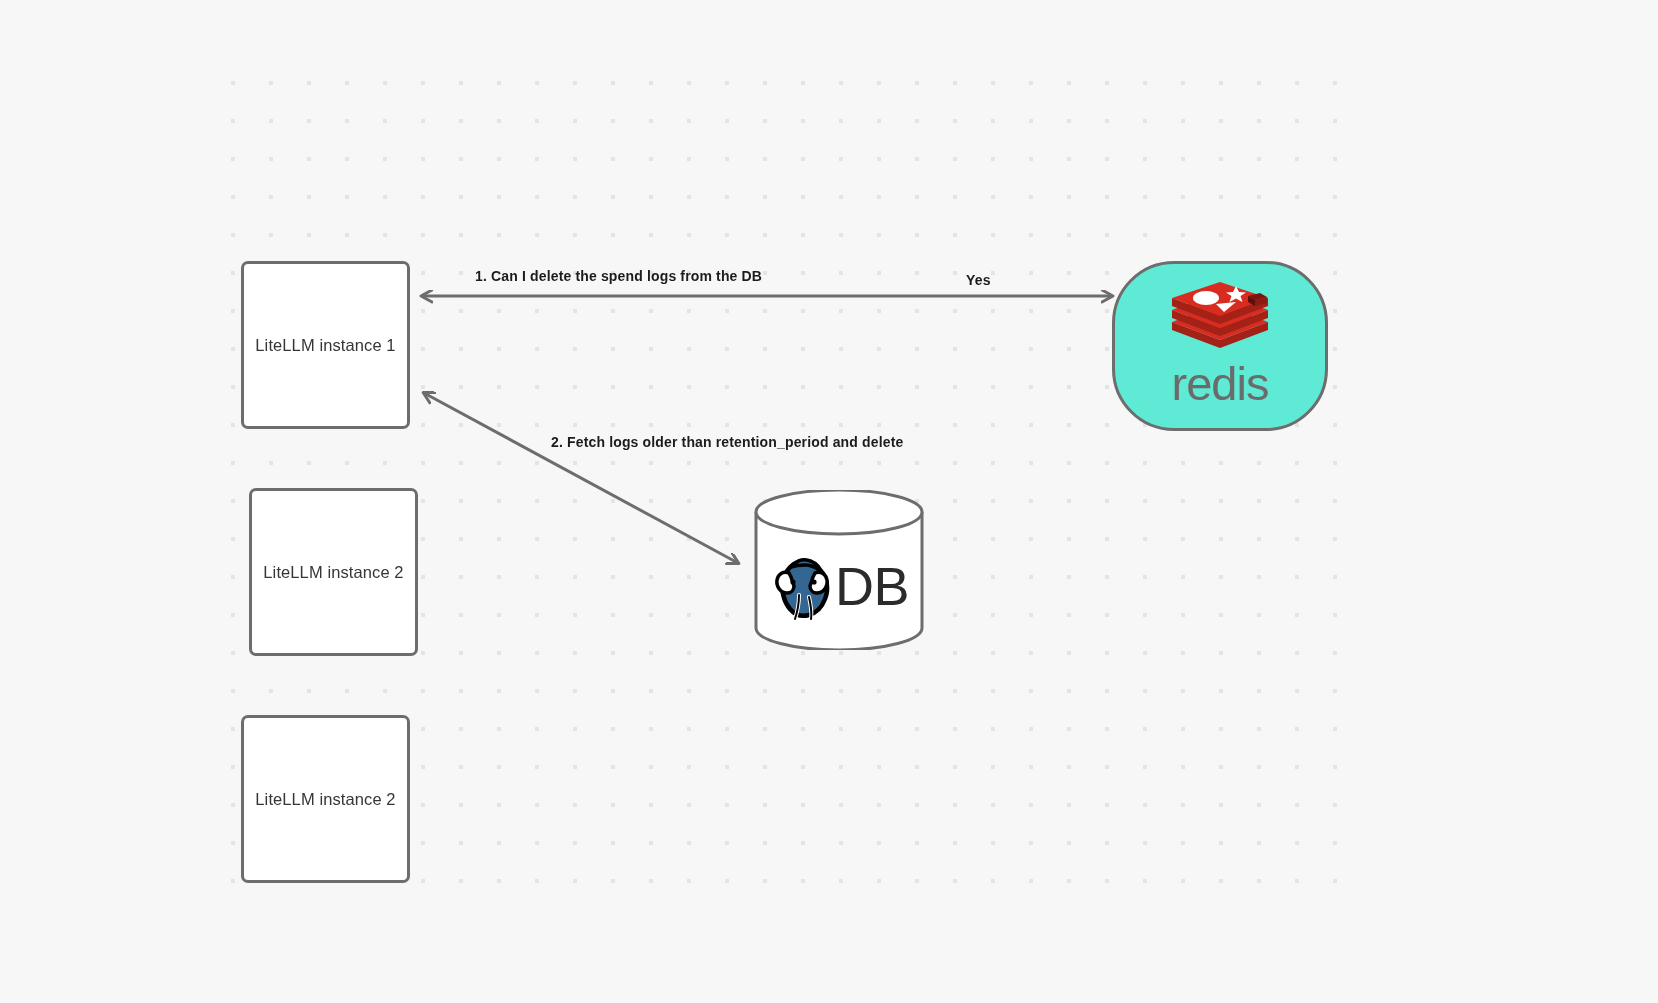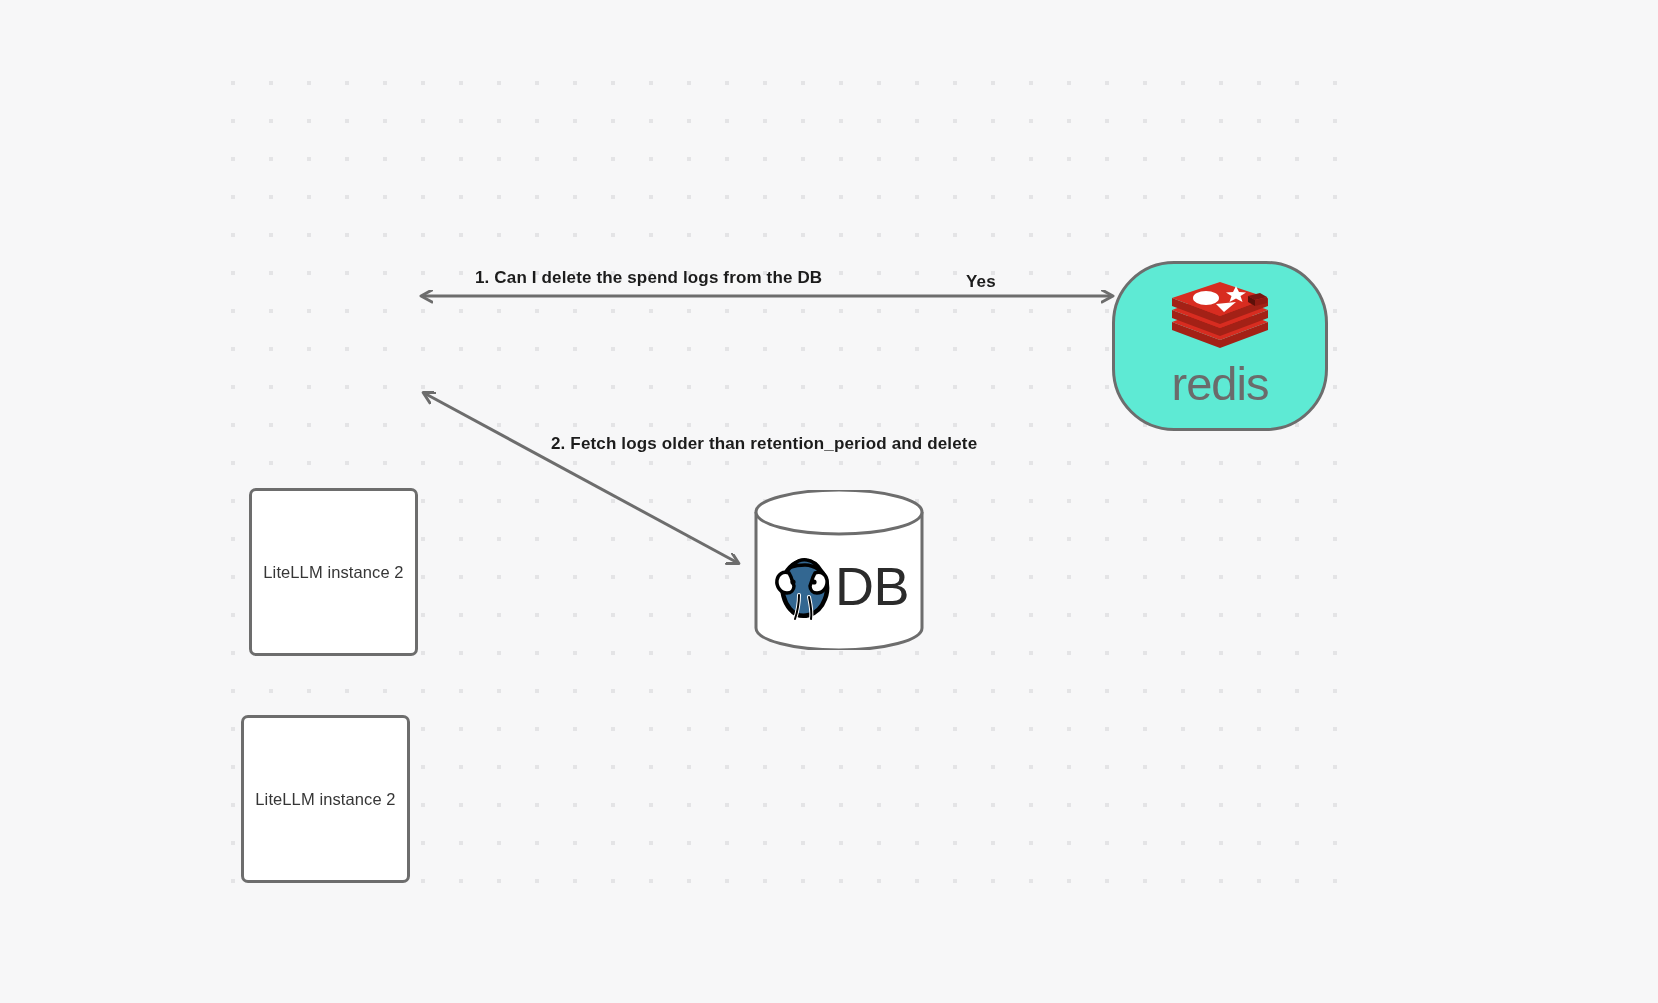--- a/index.html
+++ b/index.html
@@ -47,21 +47,21 @@
     top: 50%;
     transform: translateY(-50%);
     text-align: center;
     font-size: 16.5px;
     color: #363636;
     font-family: "Liberation Sans", sans-serif;
     letter-spacing: 0.1px;
   }
   .edge-label {
     position: absolute;
-    font-size: 17px;
+    font-size: 14px;
     font-weight: bold;
     color: #1c1c1c;
     white-space: nowrap;
     font-family: "Liberation Sans", sans-serif;
     letter-spacing: 0.15px;
   }
   svg.overlay {
     position: absolute;
     left: 0;
     top: 0;
@@ -128,20 +128,23 @@
       <marker id="arrow-start" markerWidth="14" markerHeight="14" refX="3" refY="6" orient="auto" markerUnits="userSpaceOnUse">
         <path d="M 13 0 L 2 6 L 13 12" fill="none" stroke="#6d6d6d" stroke-width="3" stroke-linecap="round" stroke-linejoin="round"></path>
       </marker>
     </defs>
 
     <line x1="422" y1="296" x2="1112" y2="296" stroke="#6d6d6d" stroke-width="3" marker-start="url(#arrow-start)" marker-end="url(#arrow-end)"></line>
 
     <line x1="424" y1="393" x2="738" y2="563" stroke="#6d6d6d" stroke-width="3" marker-start="url(#arrow-start)" marker-end="url(#arrow-end)"></line>
   </svg>
 
+  <div class="node-box" style="left:241px; top:261px; width:169px; height:168px;">
+    <div class="node-label">LiteLLM instance 1</div>
+  </div>
 
   <div class="node-box" style="left:241px; top:488px; width:169px; height:168px;margin-left:8px;">
     <div class="node-label">LiteLLM instance 2</div>
   </div>
 
   <div class="node-box" style="left:241px; top:715px; width:169px; height:168px;">
     <div class="node-label">LiteLLM instance 2</div>
   </div>
 
   <div class="redis-node" style="left:1112px; top:261px; width:216px; height:170px;">

